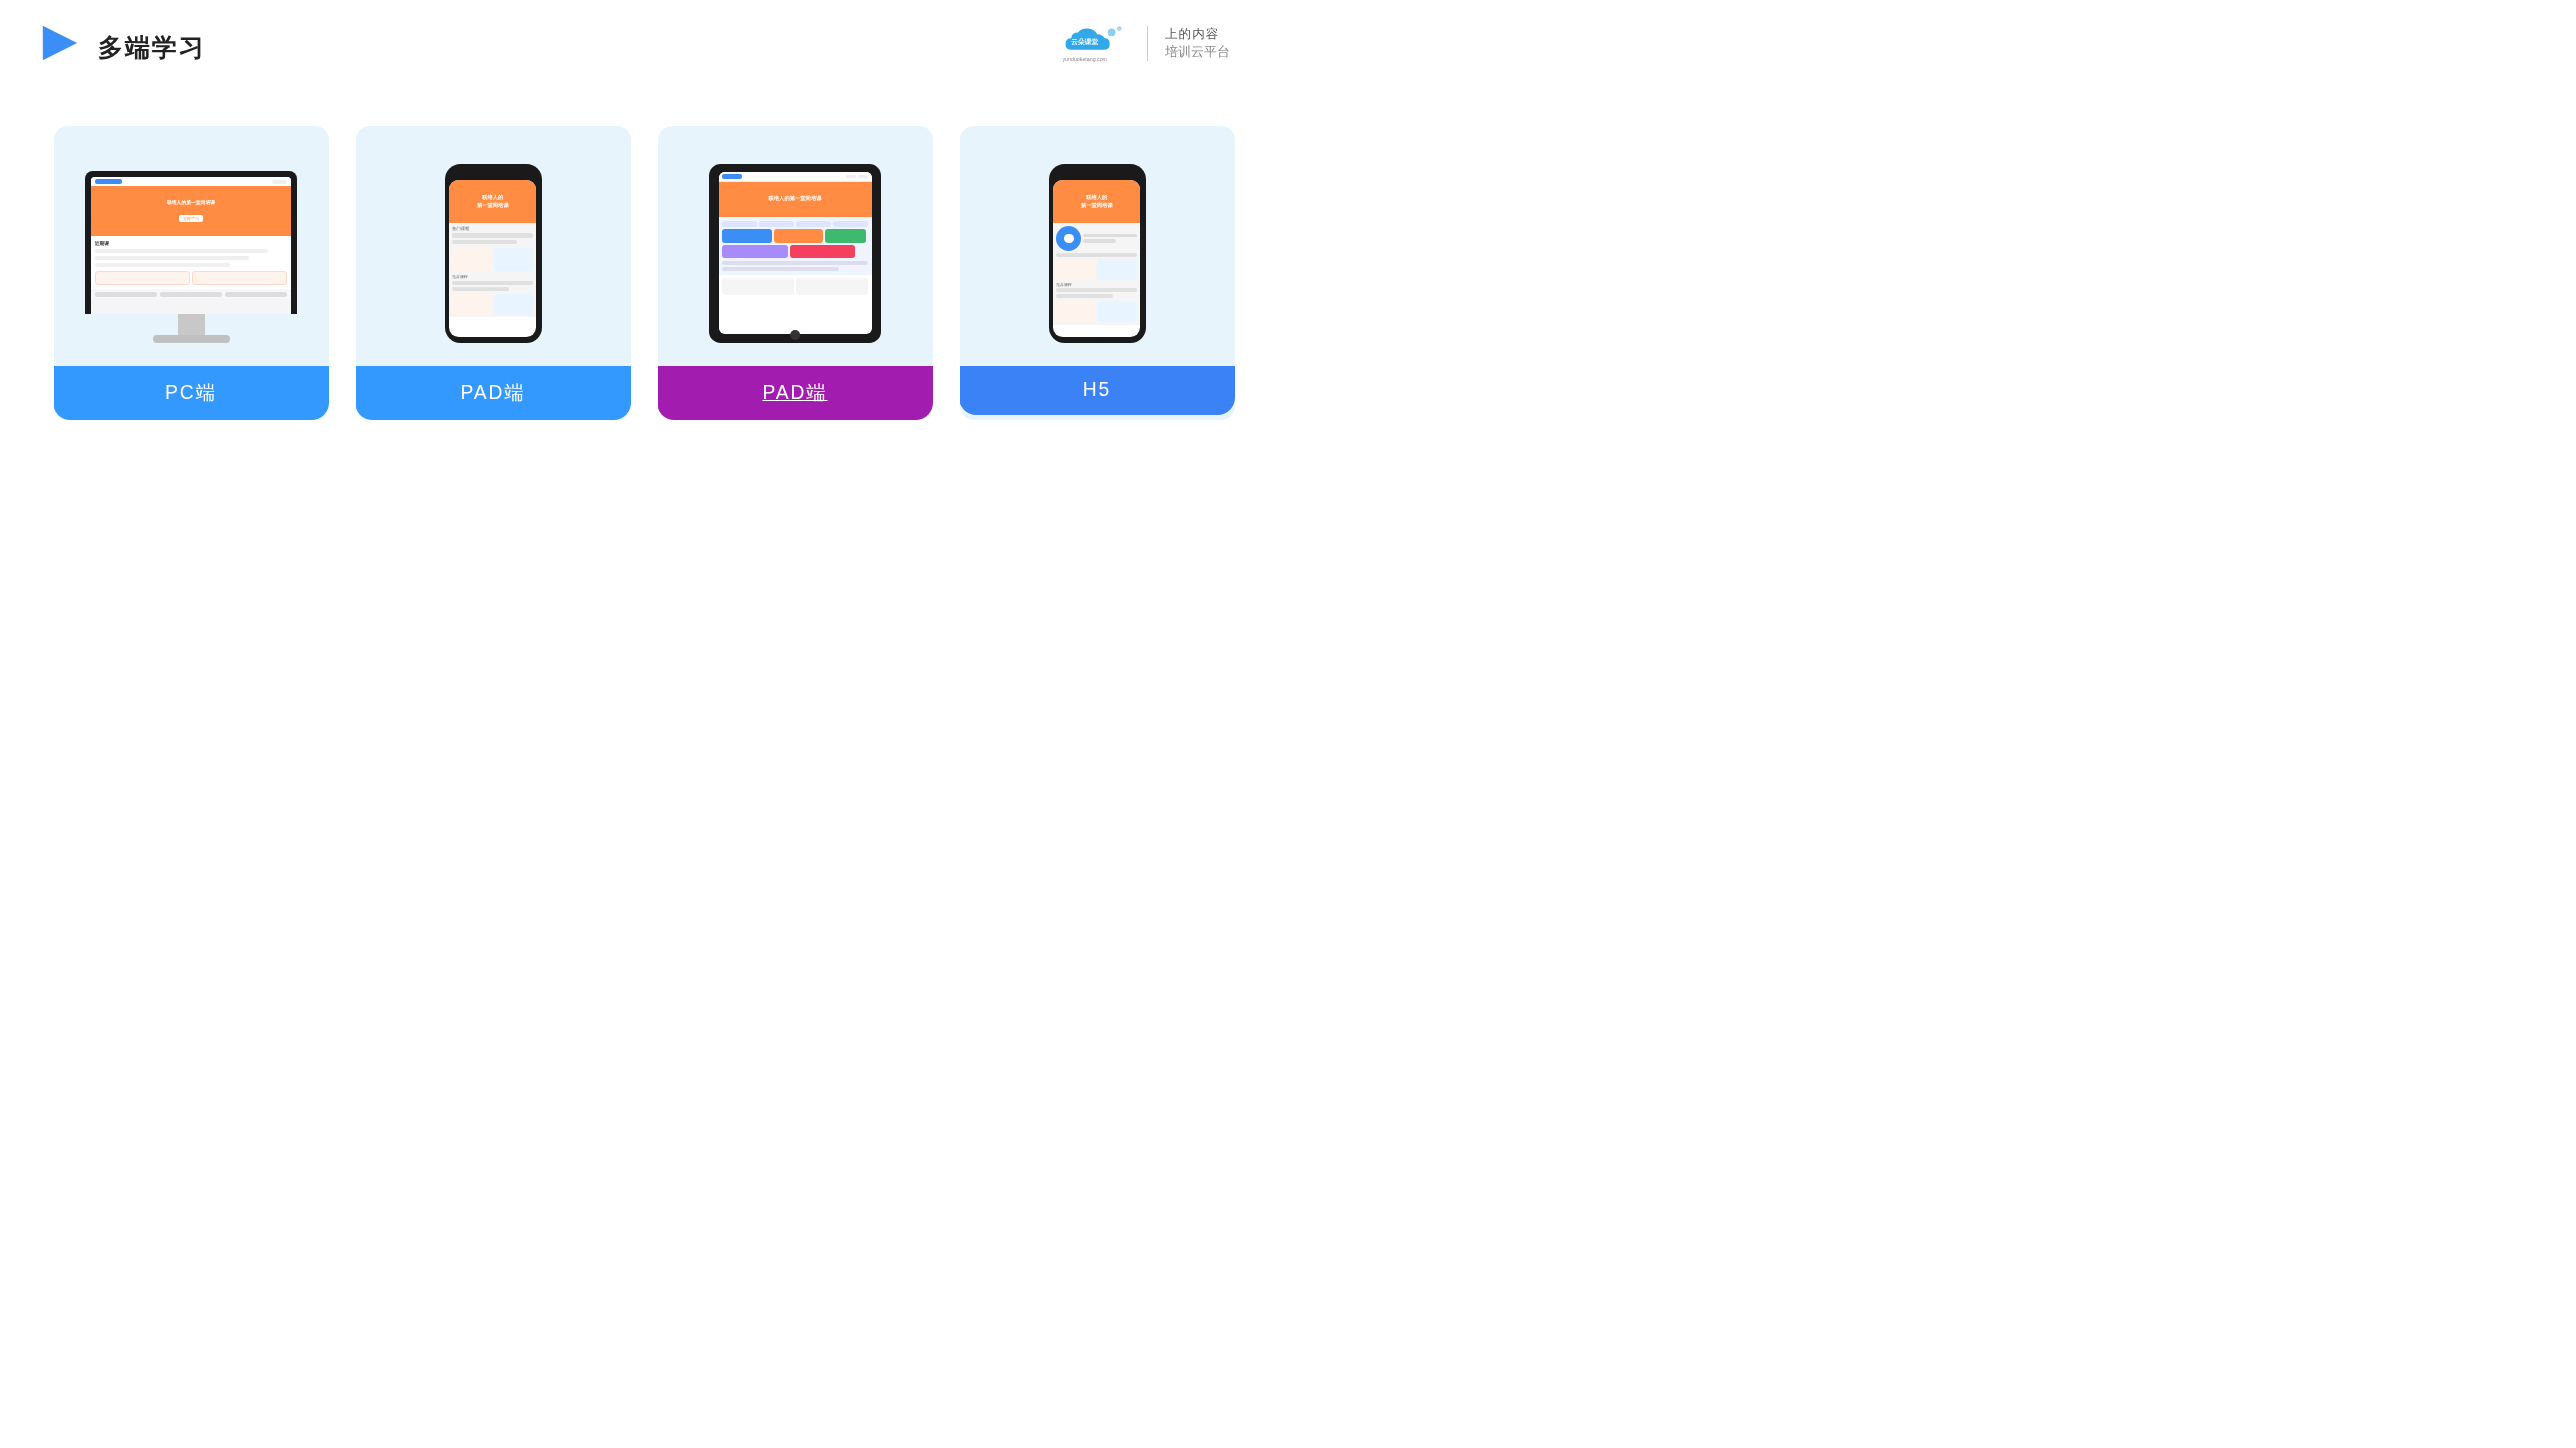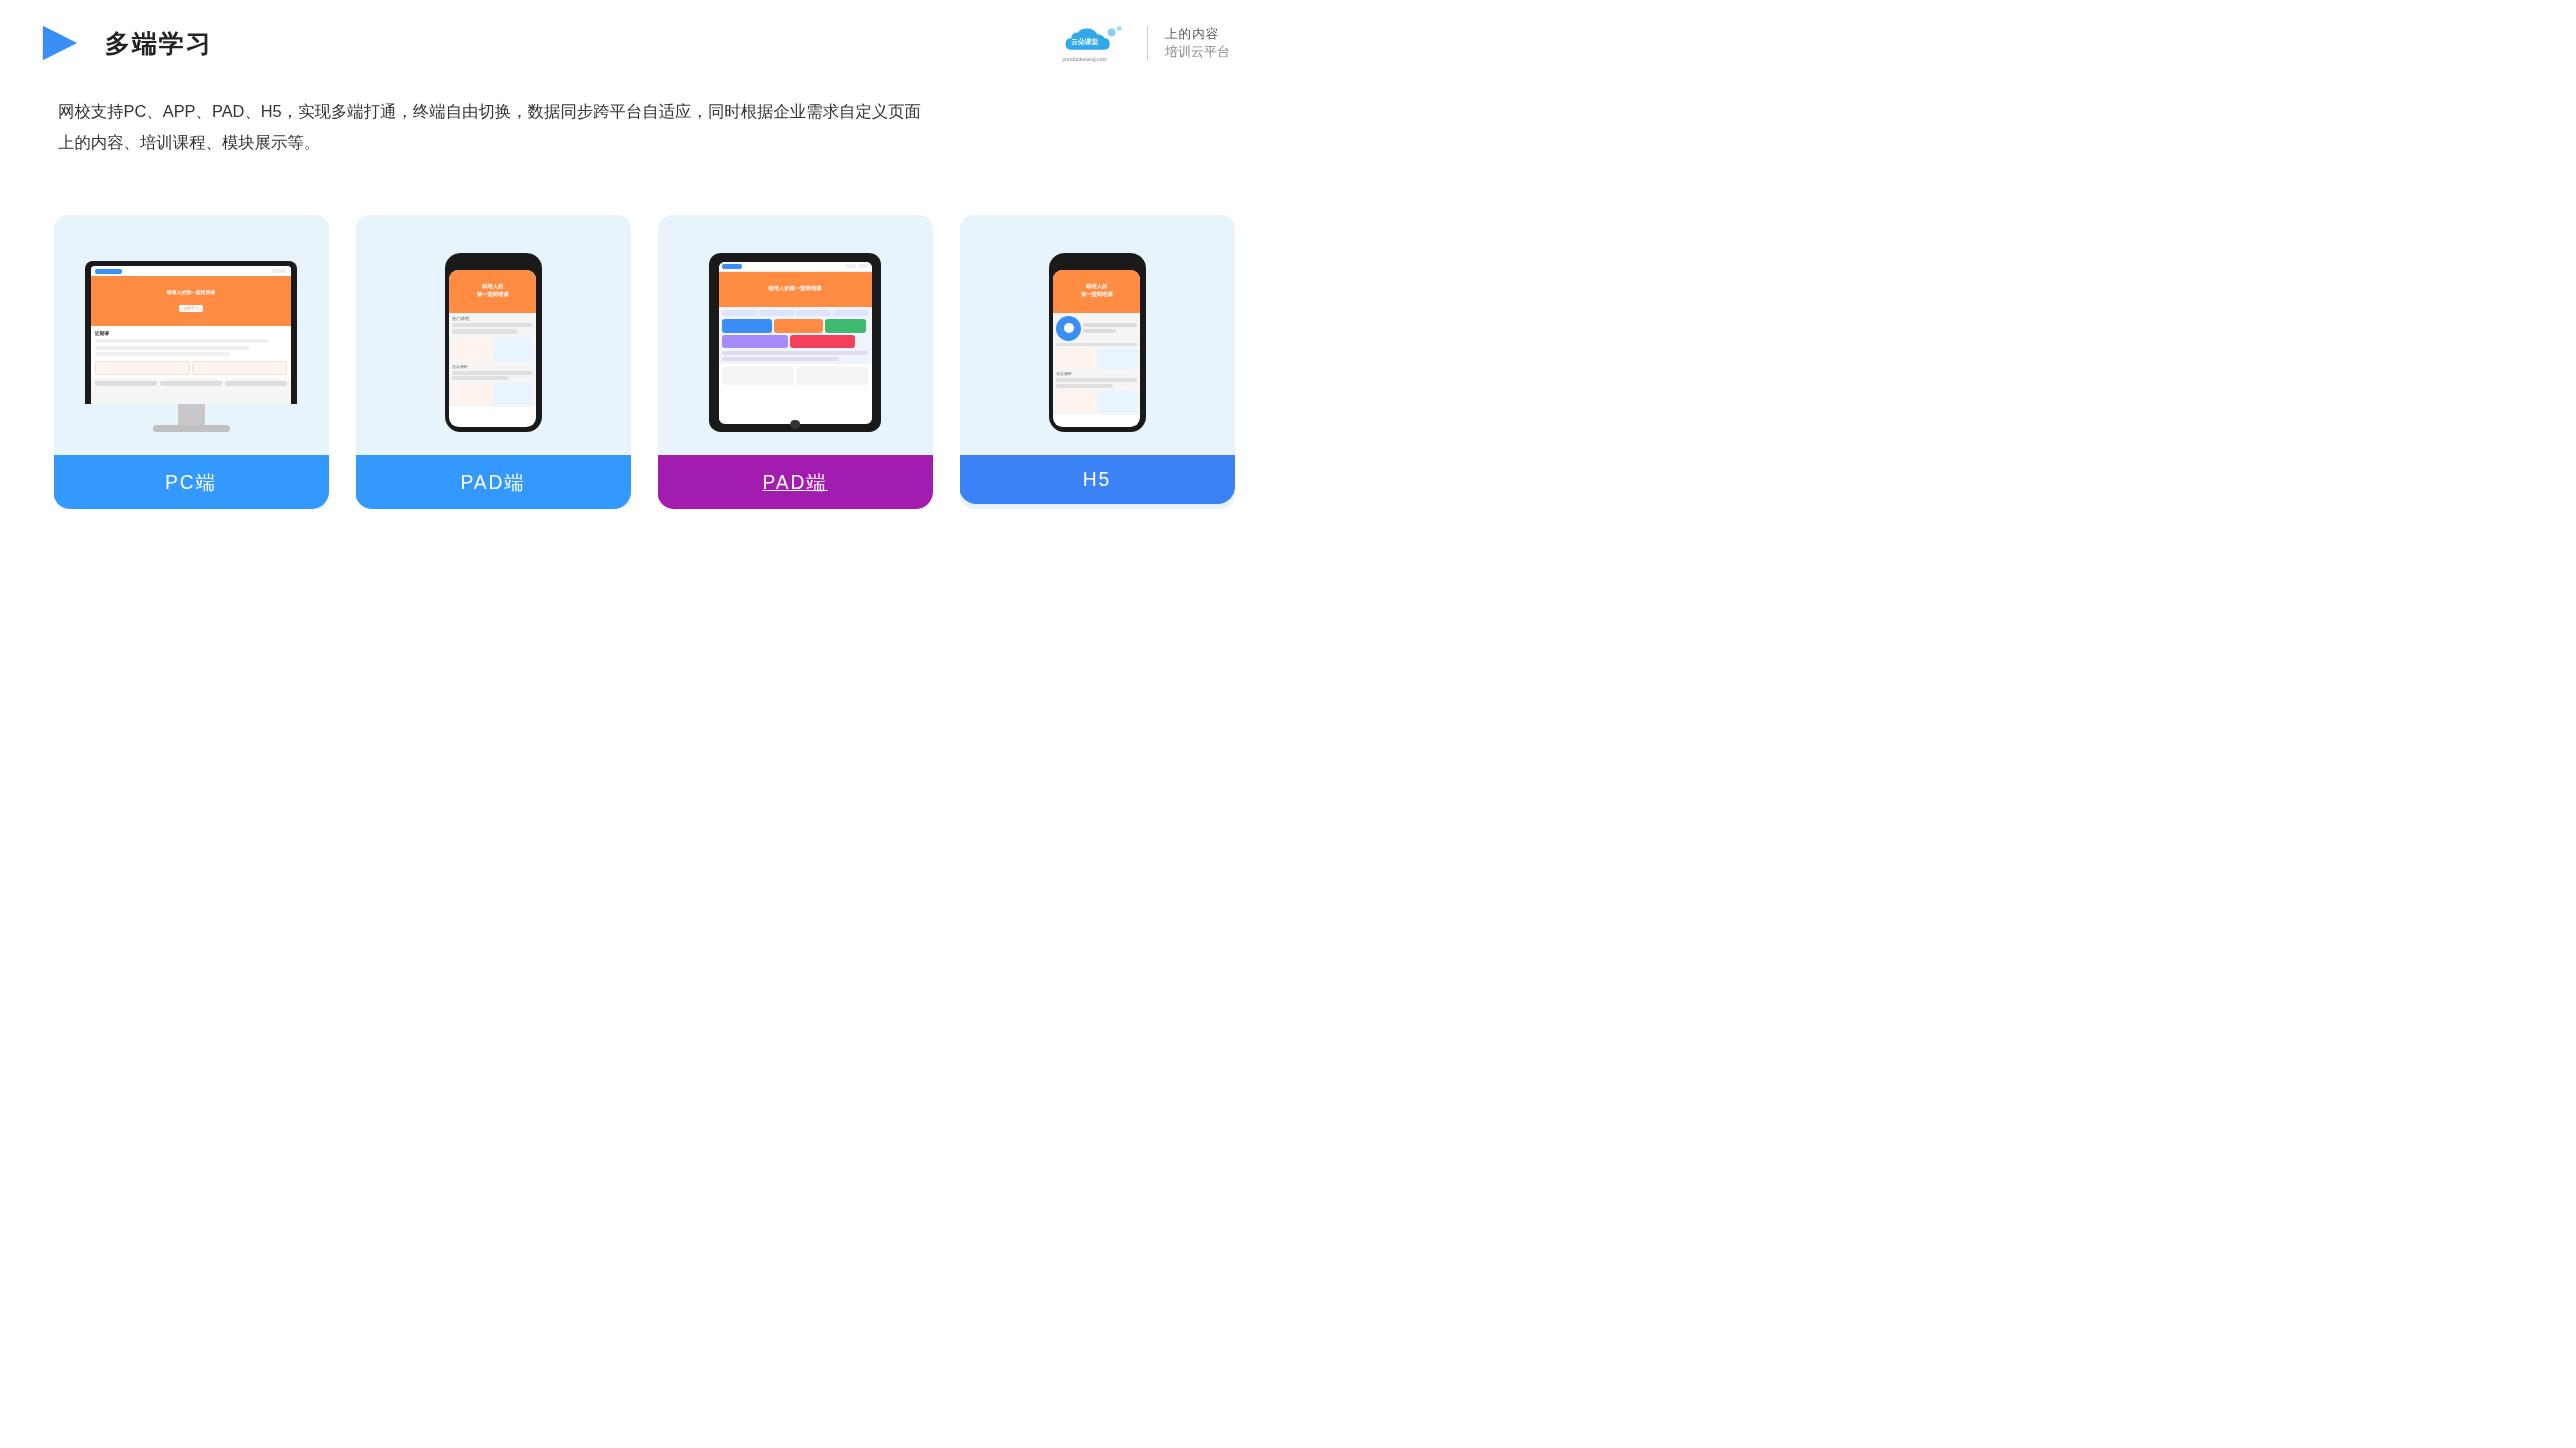--- a/index.html
+++ b/index.html
@@ -18,22 +18,22 @@
     }
     
     .header {
       display: flex;
       align-items: center;
       justify-content: space-between;
       padding: 19.3px 58px 9.7px 39px;
     }
     .logo-left {
       display: flex;
-      align-items: center;
-      gap: 24px;
+      align-items: flex-end;
+      gap: 17px;
       font-family: Liberation Serif, serif;
     }
     .play-icon {
       width: 42px;
       height: 42px;
     }
     .header-title {
       font-size: 25px;
       font-weight: 600;
       color: #222;
@@ -245,24 +245,20 @@
         <text x="34" y="44" text-anchor="middle" font-size="5.5" fill="#888" font-family="sans-serif">yunduoketang.com</text>
       </svg>
       <div class="logo-divider"></div>
       <div class="logo-text-right">
         <div class="line1">上的内容</div>
         <div class="line2">培训云平台</div>
       </div>
     </div>
   </div>
 
-  <div class="description">
-    <p>网校支持PC、APP、PAD、H5，实现多端打通，终端自由切换，数据同步跨平台自适应，同时根据企业需求自定义页面</p>
-    <p>上的内容、培训课程、模块展示等。</p>
-  </div>
 
   <div class="cards-row">
 
     <div class="device-card">
       <div class="device-image-area">
         <div class="monitor">
           <div class="monitor-screen-outer">
             <div class="monitor-screen-inner">
 
               <div style="background:#fff; height:9.7px; display:flex; align-items:center; padding:0 3.9px; gap:1.9px;">

